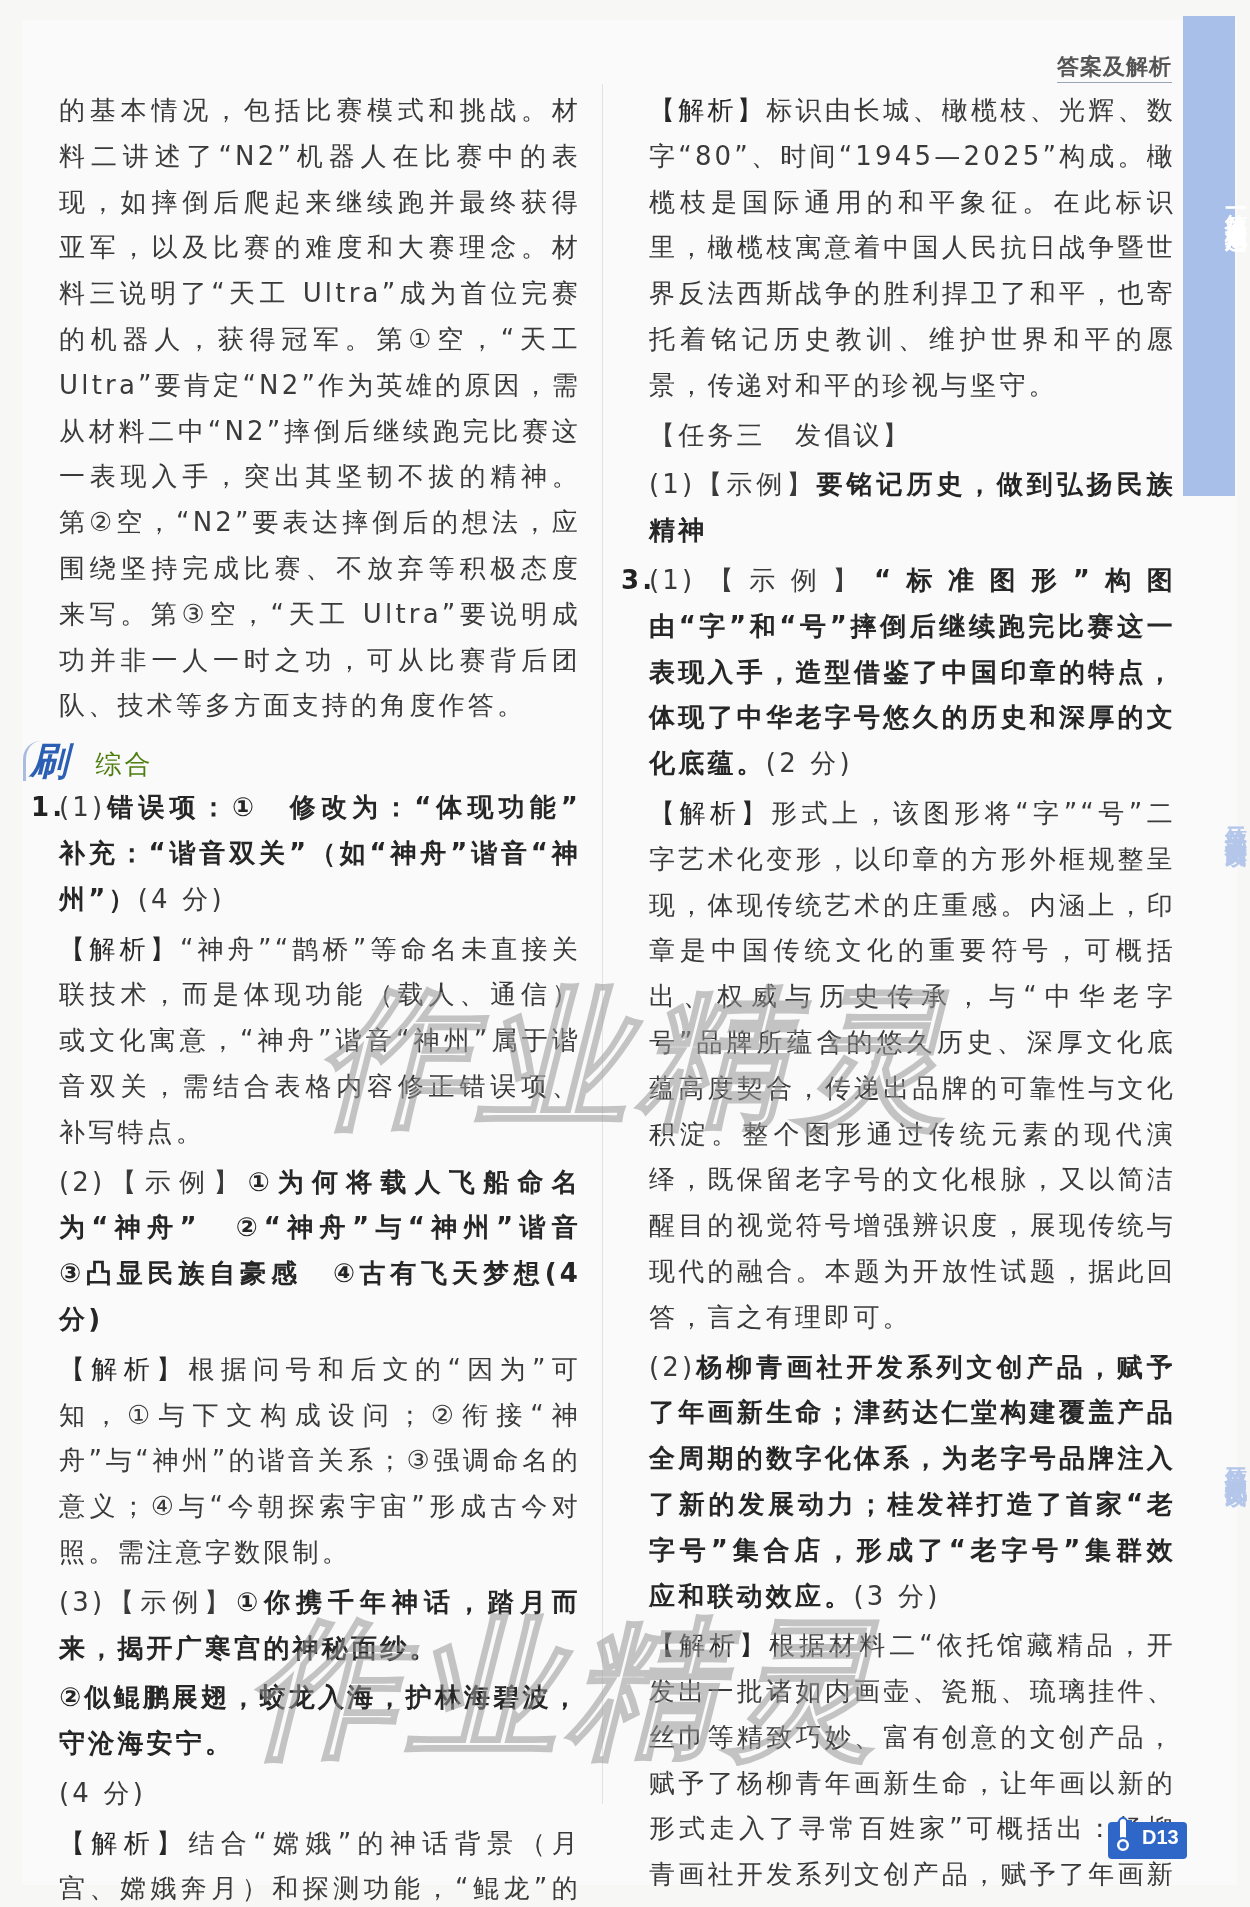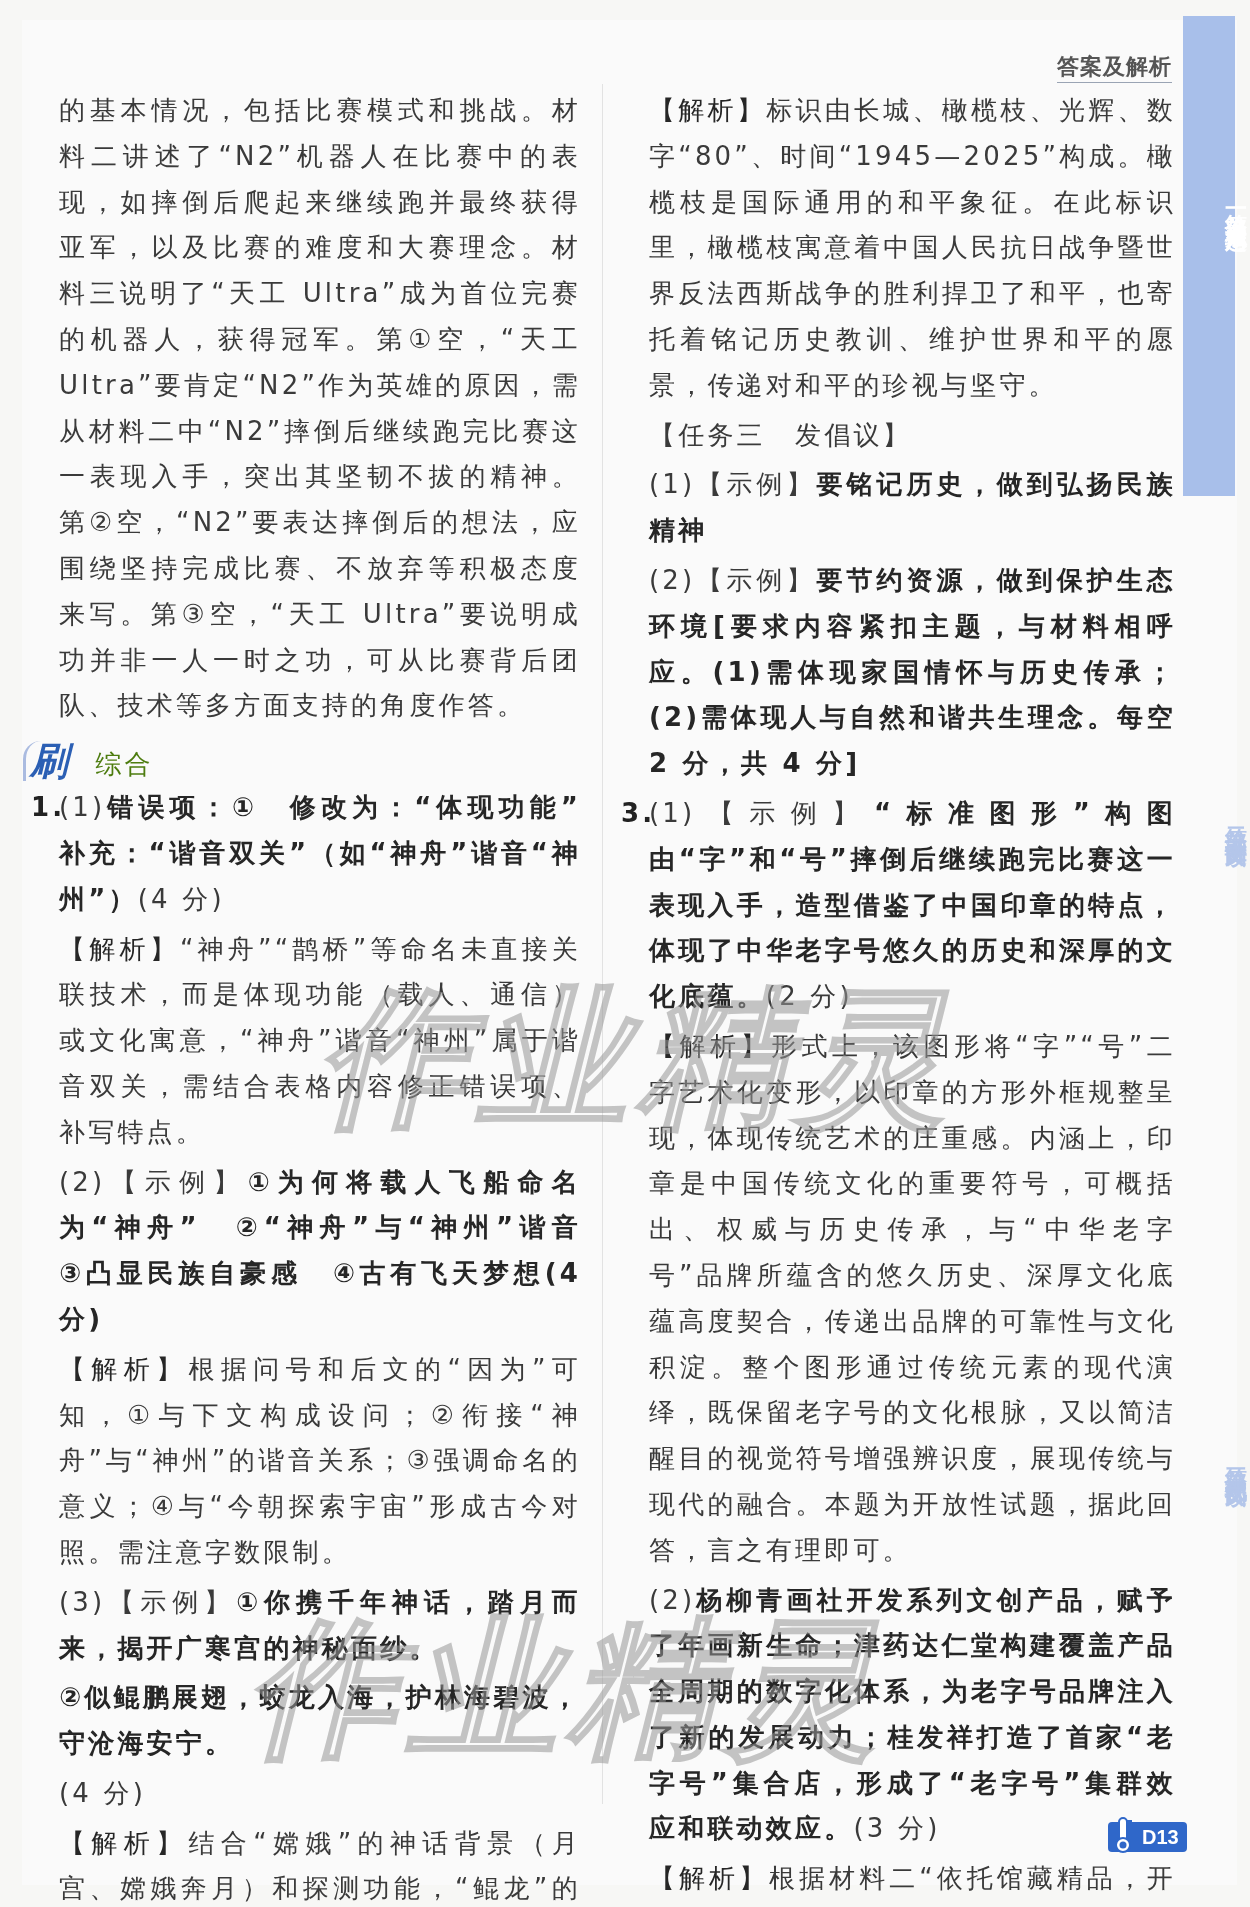--- a/index.html
+++ b/index.html
@@ -33,21 +33,21 @@
   .brush .txt { font-size:26px; color:#4d7c0f; margin-left:24px; line-height:34px; }
   .side-tab { position:absolute; left:1183px; width:52px; }
   .tab1 { top:16px; height:480px; background:#a8bfea; }
   .tab-label { position:absolute; left:0; width:52px; text-align:center; font-size:22px; line-height:24px; font-weight:bold; writing-mode:vertical-rl; letter-spacing:1px; }
   .tab1 .tab-label { top:180px; color:#ffffff; left:13px; }
   .tab2 .tab-label, .tab3 .tab-label { color:#b4c6ea; left:13px; }
   .tab2 { top:810px; height:240px; }
   .tab3 { top:1450px; height:240px; }
   .page-badge {
     position:absolute; left:1108px; top:1822px; height:30px; background:#2f67c9; color:#fff; border-radius:4px;
-    font-family:"Liberation Sans",sans-serif; font-weight:bold; font-size:20px; line-height:30px; padding:0 8px 0 34px;
+    font-family:"Liberation Sans",sans-serif; font-weight:bold; font-size:20px; line-height:30px; padding:0 8px 7px 34px;
   }
   .page-badge .therm {
     position:absolute; left:4px; top:-6px; width:22px; height:38px;
   }
   .watermark {
     position:absolute; font-size:150px; font-weight:bold; color:transparent;
     -webkit-text-stroke:2px rgba(150,150,150,0.55); transform:skewX(-14deg); letter-spacing:10px; pointer-events:none;
     font-family:"DejaVu Sans",sans-serif;
   }
 </style>
@@ -95,23 +95,20 @@
 </div>
 
 <div class="col col-right">
   <p class="p">
     <span class="lab">【解析】</span><span>标识由长城、橄榄枝、光辉、数字“80”、时间“1945—2025”构成。橄榄枝是国际通用的和平象征。在此标识里，橄榄枝寓意着中国人民抗日战争暨世界反法西斯战争的胜利捍卫了和平，也寄托着铭记历史教训、维护世界和平的愿景，传递对和平的珍视与坚守。</span>
   </p>
   <p class="p">【任务三　发倡议】</p>
   <p class="p">
     <span>(1)</span><span>【示例】</span><span class="b">要铭记历史，做到弘扬民族精神</span>
   </p>
-  <p class="p">
-    <span>(2)</span><span>【示例】</span><span class="b">要节约资源，做到保护生态环境</span><span class="b">[要求内容紧扣主题，与材料相呼应。(1)需体现家国情怀与历史传承；(2)需体现人与自然和谐共生理念。每空 2 分，共 4 分]</span>
-  </p>
 
   <p class="p">
     <span class="num">3.</span><span>(1)</span><span>【示例】</span><span class="b">“标准图形”构图由“字”和“号”摔倒后继续跑完比赛这一表现入手，造型借鉴了中国印章的特点，体现了中华老字号悠久的历史和深厚的文化底蕴。</span><span>(2 分)</span>
   </p>
   <p class="p">
     <span class="lab">【解析】</span><span>形式上，该图形将“字”“号”二字艺术化变形，以印章的方形外框规整呈现，体现传统艺术的庄重感。内涵上，印章是中国传统文化的重要符号，可概括出、权威与历史传承，与“中华老字号”品牌所蕴含的悠久历史、深厚文化底蕴高度契合，传递出品牌的可靠性与文化积淀。整个图形通过传统元素的现代演绎，既保留老字号的文化根脉，又以简洁醒目的视觉符号增强辨识度，展现传统与现代的融合。本题为开放性试题，据此回答，言之有理即可。</span>
   </p>
   <p class="p">
     <span>(2)</span><span class="b">杨柳青画社开发系列文创产品，赋予了年画新生命；津药达仁堂构建覆盖产品全周期的数字化体系，为老字号品牌注入了新的发展动力；桂发祥打造了首家“老字号”集合店，形成了“老字号”集群效应和联动效应。</span><span>(3 分)</span>
   </p>

